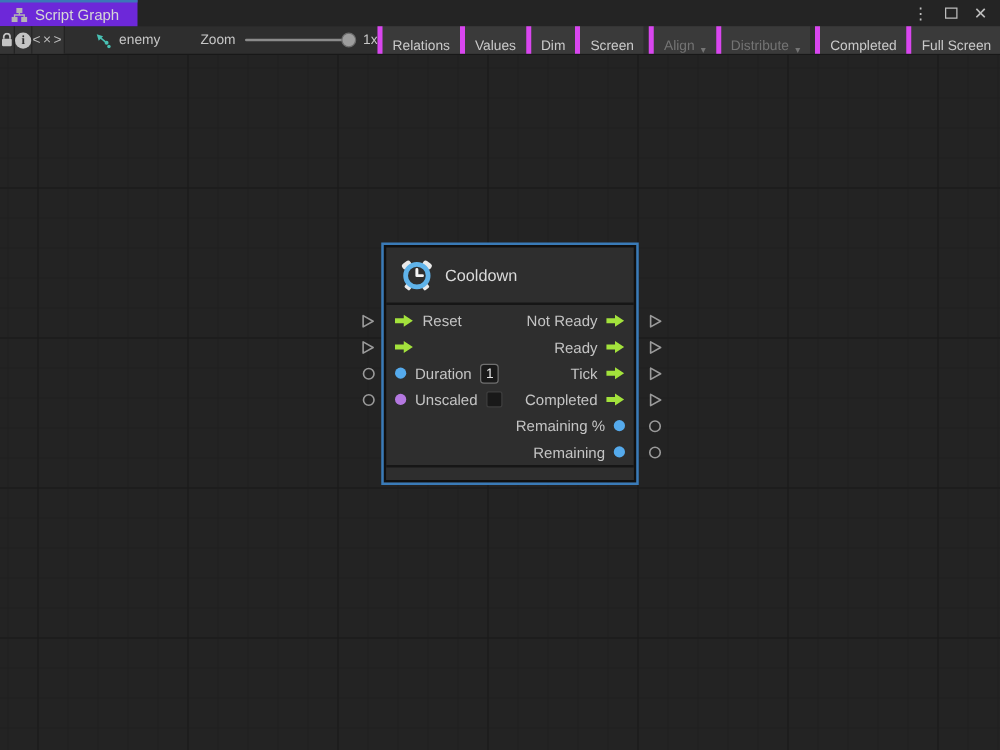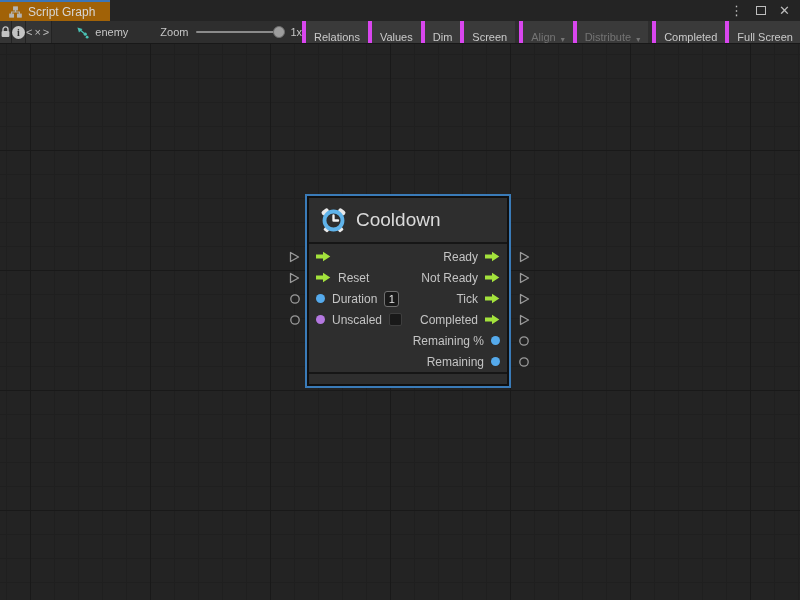--- a/index.html
+++ b/index.html
@@ -10,21 +10,21 @@
     color:#c6c6c6;
     -webkit-font-smoothing:antialiased;
   }
 
   
   .titlebar{
     height:21px; background:#242424;
     display:flex; align-items:stretch;
   }
   .tab{
-    width:110px; background:#a16207;
+    width:110px; background:#6d28d9;
     border-top:2px solid #3c76b8;
     display:flex; align-items:center; gap:6px;
     padding:0 9px; font-size:12px; color:#d6d6d6;
   }
   .win-controls{
     margin-left:auto; display:flex; align-items:center;
     gap:13px; padding-right:10px; color:#bdbdbd;
   }
   .win-controls .glyph{ font-size:13px; line-height:1; }
   .maxbox{ width:10px; height:9px; border:1px solid #bdbdbd; display:inline-block; }
@@ -84,21 +84,21 @@
   
   .node{
     position:absolute; left:307px; top:152px; width:202px;
     background:#2e2e2e;
     border:2px solid #101010;
     outline:2px solid #3a7bb8;
   }
   .node-header{
     height:46px; display:flex; align-items:center; gap:9px;
     padding:0 11px; border-bottom:2px solid #161616;
-    font-size:19px; color:#dadada;
+    font-size:13px; color:#dadada;
   }
   .node-body{ padding-top:2px; }
   .prow{
     height:21px; display:flex; align-items:center;
     padding:0 7px; position:relative;
     font-size:12px; color:#c4c4c4;
   }
   .pleft{ display:flex; align-items:center; gap:7px; }
   .pright{ display:flex; align-items:center; gap:7px; margin-left:auto; }
   .dot{ width:9px; height:9px; border-radius:50%; display:inline-block; }
@@ -235,52 +235,52 @@
           <svg width="11" height="12" viewBox="0 0 11 12">
               <path d="M1.5 1.5 L9.5 6 L1.5 10.5 Z" fill="none" stroke="#9a9a9a" stroke-width="1.3" stroke-linejoin="round"></path>
             </svg>
         </span>
         <div class="pleft">
           <span class="icon">
             <svg width="15" height="11" viewBox="0 0 15 11">
                 <path d="M0 3.5 H7 V0.7 L14.3 5.5 L7 10.3 V7.5 H0 Z" fill="#a3e23c"></path>
               </svg>
           </span>
+          <span>Reset</span>
+        </div>
+        <div class="pright">
+          <span>Not Ready</span>
+          <span class="icon">
+            <svg width="15" height="11" viewBox="0 0 15 11">
+                <path d="M0 3.5 H7 V0.7 L14.3 5.5 L7 10.3 V7.5 H0 Z" fill="#a3e23c"></path>
+              </svg>
+          </span>
+        </div>
+        <span class="ext r">
+          <svg width="11" height="12" viewBox="0 0 11 12">
+              <path d="M1.5 1.5 L9.5 6 L1.5 10.5 Z" fill="none" stroke="#9a9a9a" stroke-width="1.3" stroke-linejoin="round"></path>
+            </svg>
+        </span>
+      </div>
+
+      <div class="prow">
+        <span class="ext l">
+          <svg width="11" height="12" viewBox="0 0 11 12">
+              <path d="M1.5 1.5 L9.5 6 L1.5 10.5 Z" fill="none" stroke="#9a9a9a" stroke-width="1.3" stroke-linejoin="round"></path>
+            </svg>
+        </span>
+        <div class="pleft">
+          <span class="icon">
+            <svg width="15" height="11" viewBox="0 0 15 11">
+                <path d="M0 3.5 H7 V0.7 L14.3 5.5 L7 10.3 V7.5 H0 Z" fill="#a3e23c"></path>
+              </svg>
+          </span>
         </div>
         <div class="pright">
           <span>Ready</span>
-          <span class="icon">
-            <svg width="15" height="11" viewBox="0 0 15 11">
-                <path d="M0 3.5 H7 V0.7 L14.3 5.5 L7 10.3 V7.5 H0 Z" fill="#a3e23c"></path>
-              </svg>
-          </span>
-        </div>
-        <span class="ext r">
-          <svg width="11" height="12" viewBox="0 0 11 12">
-              <path d="M1.5 1.5 L9.5 6 L1.5 10.5 Z" fill="none" stroke="#9a9a9a" stroke-width="1.3" stroke-linejoin="round"></path>
-            </svg>
-        </span>
-      </div>
-
-      <div class="prow">
-        <span class="ext l">
-          <svg width="11" height="12" viewBox="0 0 11 12">
-              <path d="M1.5 1.5 L9.5 6 L1.5 10.5 Z" fill="none" stroke="#9a9a9a" stroke-width="1.3" stroke-linejoin="round"></path>
-            </svg>
-        </span>
-        <div class="pleft">
-          <span class="icon">
-            <svg width="15" height="11" viewBox="0 0 15 11">
-                <path d="M0 3.5 H7 V0.7 L14.3 5.5 L7 10.3 V7.5 H0 Z" fill="#a3e23c"></path>
-              </svg>
-          </span>
-          <span>Reset</span>
-        </div>
-        <div class="pright">
-          <span>Not Ready</span>
           <span class="icon">
             <svg width="15" height="11" viewBox="0 0 15 11">
                 <path d="M0 3.5 H7 V0.7 L14.3 5.5 L7 10.3 V7.5 H0 Z" fill="#a3e23c"></path>
               </svg>
           </span>
         </div>
         <span class="ext r">
           <svg width="11" height="12" viewBox="0 0 11 12">
               <path d="M1.5 1.5 L9.5 6 L1.5 10.5 Z" fill="none" stroke="#9a9a9a" stroke-width="1.3" stroke-linejoin="round"></path>
             </svg>

